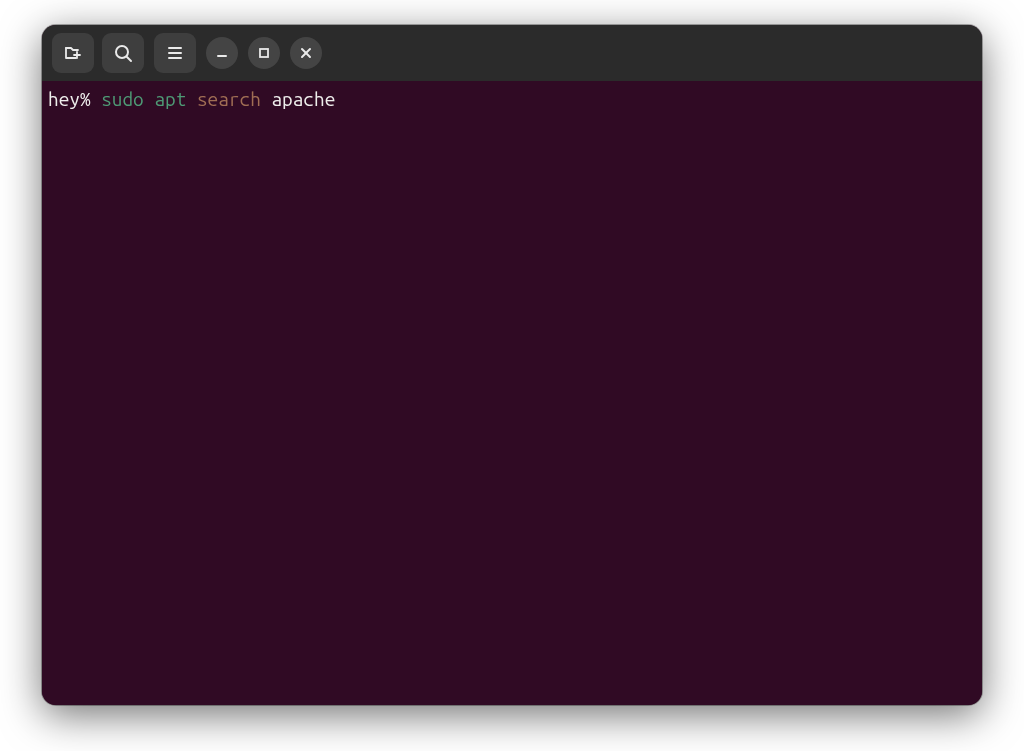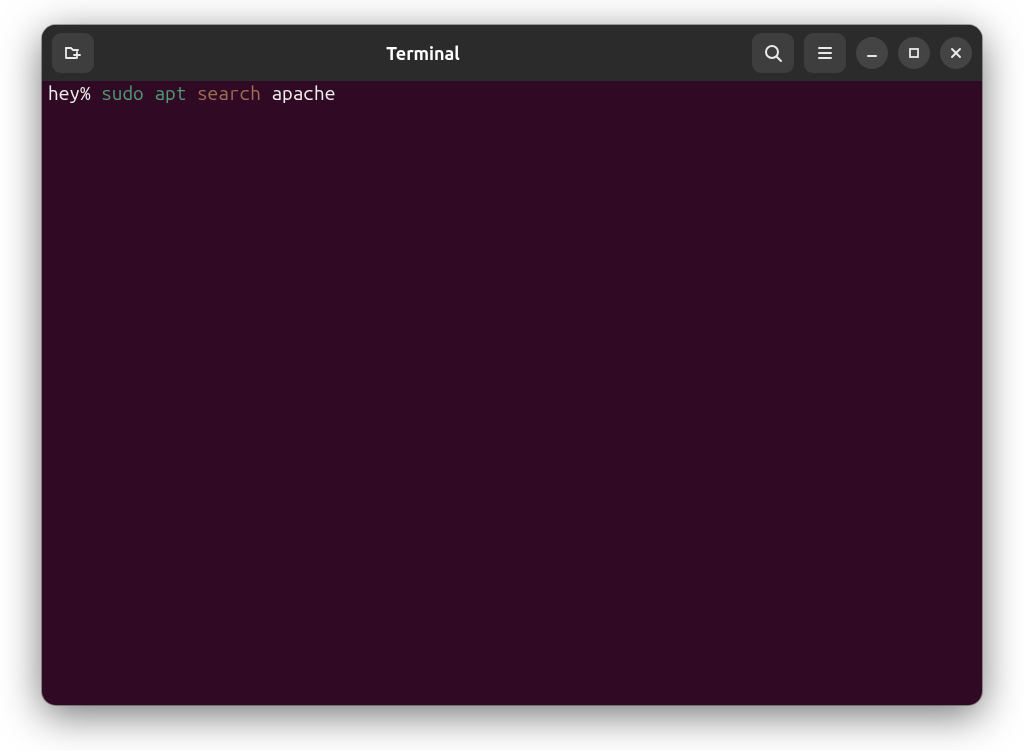--- a/index.html
+++ b/index.html
@@ -71,27 +71,26 @@
       border-radius: 50%;
       display: flex;
       align-items: center;
       justify-content: center;
       cursor: pointer;
       color: #eaeaea;
     }
     .terminal-body {
       flex: 1;
       background: #300a24;
-      padding: 0 6px;
+      padding: 6px 6px;
       font-family: 'Ubuntu Mono', 'DejaVu Sans Mono', 'Menlo', monospace;
       font-size: 19px;
       line-height: 1.35;
       color: #eeeeec;
       white-space: nowrap;
-      border-radius: 19px;
     }
     .term-line {
       display: block;
     }
     .prompt { color: #eeeeec; }
     .cmd-sudo { color: #4e9a75; }
     .cmd-apt { color: #4e9a75; }
     .cmd-search { color: #a06e54; }
     .cmd-arg { color: #eeeeec; }
     svg { display: block; }
@@ -106,21 +105,20 @@
         <span>
           <svg width="20" height="20" viewBox="0 0 20 20" fill="none" stroke="currentColor" stroke-width="1.8" stroke-linecap="round" stroke-linejoin="round">
             <path d="M3 5 L3 15 L13 15"></path>
             <path d="M3 5 L8 5 L10 7 L15 7"></path>
             <line x1="14" y1="9" x2="14" y2="15"></line>
             <line x1="11" y1="12" x2="17" y2="12"></line>
           </svg>
         </span>
       </div>
     </div>
-    <div class="titlebar-center">Terminal</div>
     <div class="titlebar-right">
       <div class="btn-square">
         <span>
           <svg width="20" height="20" viewBox="0 0 20 20" fill="none" stroke="currentColor" stroke-width="2" stroke-linecap="round">
             <circle cx="9" cy="9" r="6"></circle>
             <line x1="14" y1="14" x2="18" y2="18"></line>
           </svg>
         </span>
       </div>
       <div class="btn-square">

